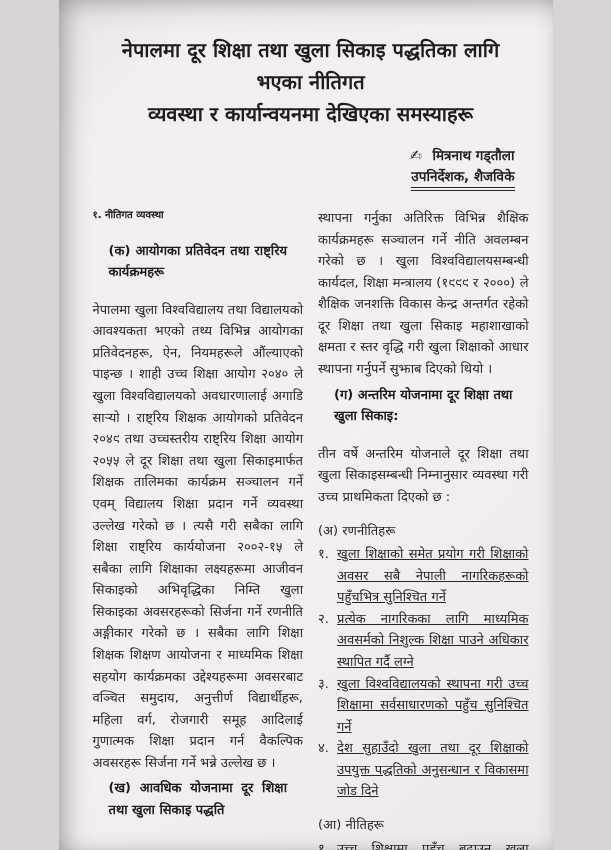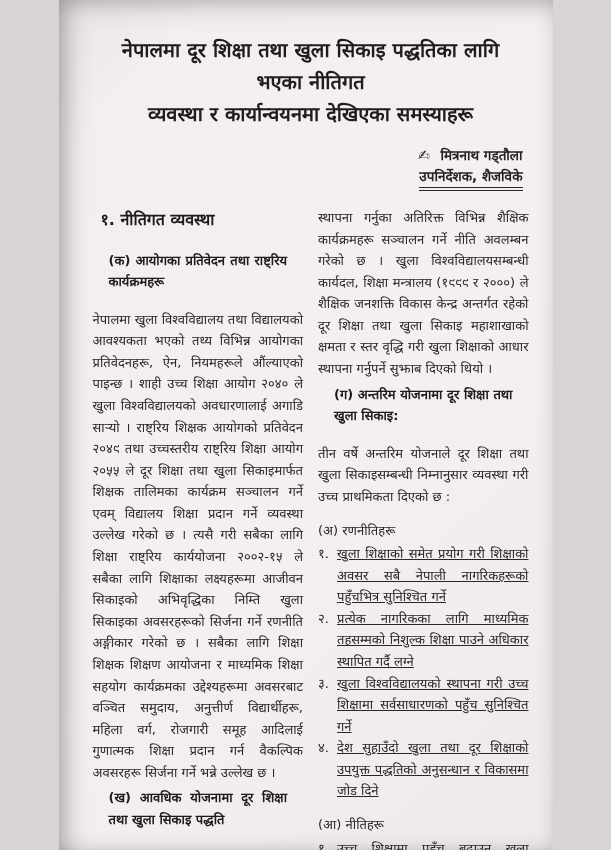--- a/index.html
+++ b/index.html
@@ -17,28 +17,28 @@
   }
   .page::before{
     content:"";position:absolute;inset:0;pointer-events:none;
     box-shadow:inset 16px 12px 26px -12px rgba(75,65,70,.5),
                inset -7px -9px 20px -12px rgba(75,65,70,.35);
   }
   .title{
     font-size:20px;font-weight:bold;text-align:center;
     line-height:1.6;margin:10px 6px 0 6px;color:#201b1d;
   }
-  .author-block{ text-align:right;margin:16px 6px 2px 0;font-size:13.5px;font-weight:bold;color:#241f21;}
+  .author-block{ text-align:right;margin:16px 14px 2px 0;font-size:13.5px;font-weight:bold;color:#241f21;}
   .author-name{margin-bottom:3px;}
   .pen{font-size:14px;margin-right:6px;}
   .author-role{display:inline-block;border-bottom:4px double #2a2527;padding-bottom:2px;}
   .columns{display:flex;gap:15px;margin-top:14px;flex:1;}
   .col{flex:1;font-size:13px;line-height:1.66;text-align:justify;}
   .col p{margin:0;}
-  h2.sec{font-size:16px;margin:0 0 3px 8px;color:#1f1a1c;}
+  h2.sec{font-size:10px;margin:0 0 3px 0;color:#1f1a1c;}
   h3.sub{font-size:13px;margin:16px;color:#1f1a1c;}
   h3.spaced{margin-top:4px;}
   h4.list-head{font-size:13px;font-weight:normal;margin:12px 0 2px 0;}
   .num-item{display:flex;margin:0;}
   .num-item .n{flex:none;width:19px;}
   .num-item .t{flex:1;text-align:justify;text-decoration:underline;}
   footer{
     display:flex;align-items:flex-start;
     margin:4px 6px 0 0;height:34px;margin-bottom:26px;justify-content:flex-end;
   }
@@ -83,21 +83,21 @@
       <h3 class="sub spaced">(ग) अन्तरिम योजनामा दूर शिक्षा तथा खुला सिकाइ:</h3>
       <p>तीन वर्षे अन्तरिम योजनाले दूर शिक्षा तथा खुला सिकाइसम्बन्धी निम्नानुसार व्यवस्था गरी उच्च प्राथमिकता दिएको छ :</p>
 
       <h4 class="list-head">(अ) रणनीतिहरू</h4>
       <div class="num-item">
         <span class="n">१.</span>
         <span class="t">खुला शिक्षाको समेत प्रयोग गरी शिक्षाको अवसर सबै नेपाली नागरिकहरूको पहुँचभित्र सुनिश्चित गर्ने</span>
       </div>
       <div class="num-item">
         <span class="n">२.</span>
-        <span class="t">प्रत्येक नागरिकका लागि माध्यमिक तहसम्मको निशुल्क शिक्षा पाउने अधिकार स्थापित गर्दै लग्ने</span>
+        <span class="t">प्रत्येक नागरिकका लागि माध्यमिक अवसर्मको निशुल्क शिक्षा पाउने अधिकार स्थापित गर्दै लग्ने</span>
       </div>
       <div class="num-item">
         <span class="n">३.</span>
         <span class="t">खुला विश्वविद्यालयको स्थापना गरी उच्च शिक्षामा सर्वसाधारणको पहुँच सुनिश्चित गर्ने</span>
       </div>
       <div class="num-item">
         <span class="n">४.</span>
         <span class="t">देश सुहाउँदो खुला तथा दूर शिक्षाको उपयुक्त पद्धतिको अनुसन्धान र विकासमा जोड दिने</span>
       </div>
 

